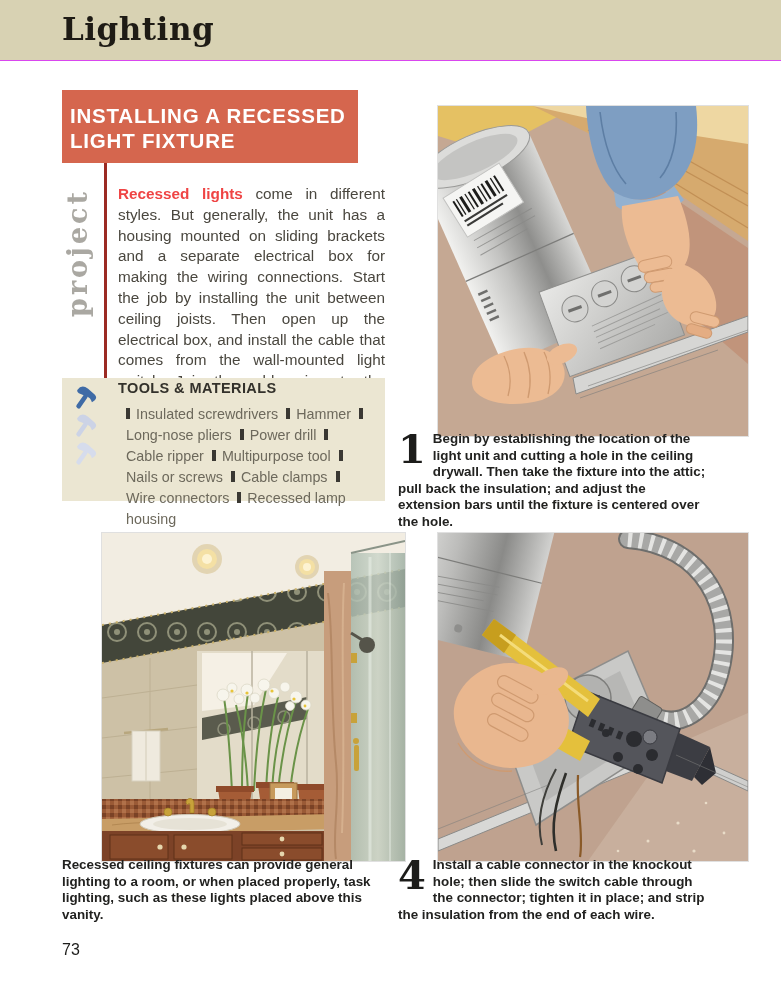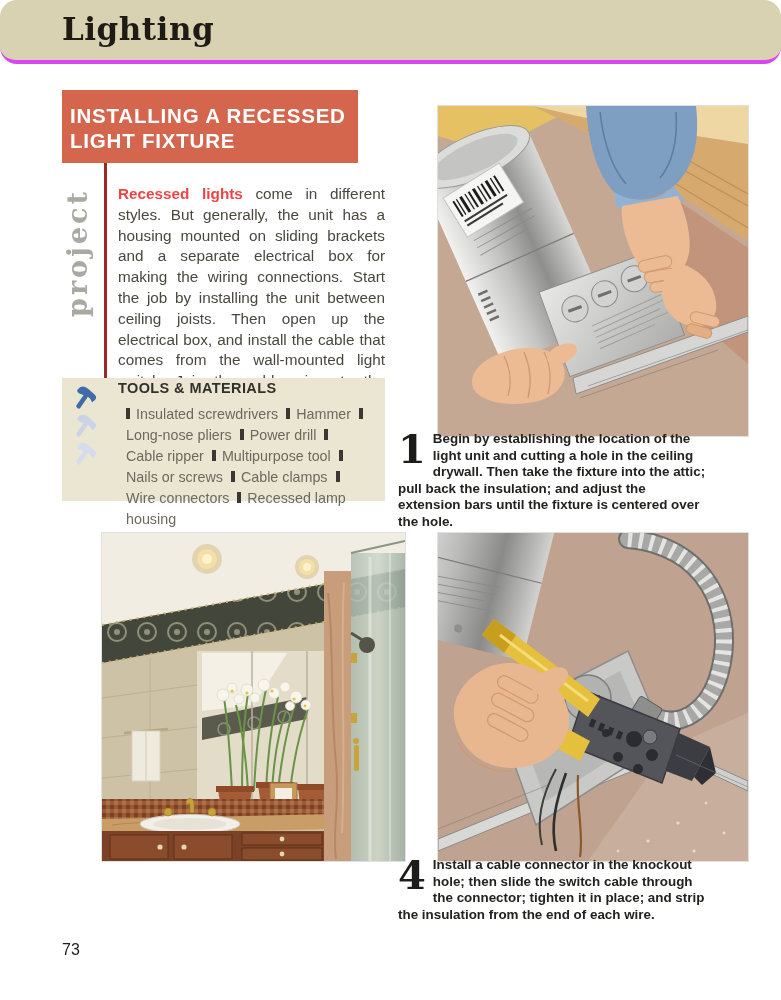--- a/index.html
+++ b/index.html
@@ -1,21 +1,21 @@
 <!DOCTYPE html>
 <html><head>
 <meta charset="utf-8">
 <style>
   html,body{margin:0;padding:0;background:#ffffff;}
   .page{position:relative;width:781px;height:1000px;background:#ffffff;overflow:hidden;
         font-family:"Liberation Sans",sans-serif;}
 
   
   .masthead{position:absolute;left:0;top:0;width:781px;height:60px;background:#d8d2b3;
-            border-bottom:4px solid #d946ef;border-radius:17px;}
+            border-bottom:1px solid #d946ef;}
   .masthead h1{position:absolute;left:62px;top:11px;margin:0;
                font-family:"DejaVu Serif",serif;font-weight:bold;font-size:31px;
                letter-spacing:.5px;color:#1e1b15;}
 
   
   .title-box{position:absolute;left:62px;top:90px;width:296px;height:73px;background:#d5664e;
              color:#ffffff;padding:13px 0 0 8px;box-sizing:border-box;
              font-weight:bold;font-size:20.5px;line-height:25px;letter-spacing:.8px;}
   .red-rule{position:absolute;left:104px;top:163px;width:3px;height:338px;background:#9b2a23;}
   .project-label{position:absolute;left:56px;top:180px;height:146px;width:44px;
@@ -367,20 +367,21 @@
         <g fill="#c8a23a">
           <rect x="252" y="212" width="5" height="26" rx="2"></rect>
             <circle cx="254" cy="208" r="3"></circle>
         </g>
         <rect x="249" y="120" width="6" height="10" fill="#c8a23a"></rect>
         <rect x="249" y="180" width="6" height="10" fill="#c8a23a"></rect>
       </g>
     </svg>
   </figure>
 
+  <p class="caption cap-bathroom">Recessed ceiling fixtures can provide general lighting to a room, or when placed properly, task lighting, such as these lights placed above this vanity.</p>
 
   <figure class="photo photo-step4">
     <svg viewBox="0 0 310 328" preserveAspectRatio="none">
       <defs>
         <linearGradient id="can2" x1="0" y1="0" x2="1" y2="0">
           <stop offset="0" stop-color="#ededeb"></stop>
             <stop offset=".4" stop-color="#bcbcba"></stop>
           <stop offset=".7" stop-color="#8a8a88"></stop>
             <stop offset="1" stop-color="#d2d2d0"></stop>
         </linearGradient>

